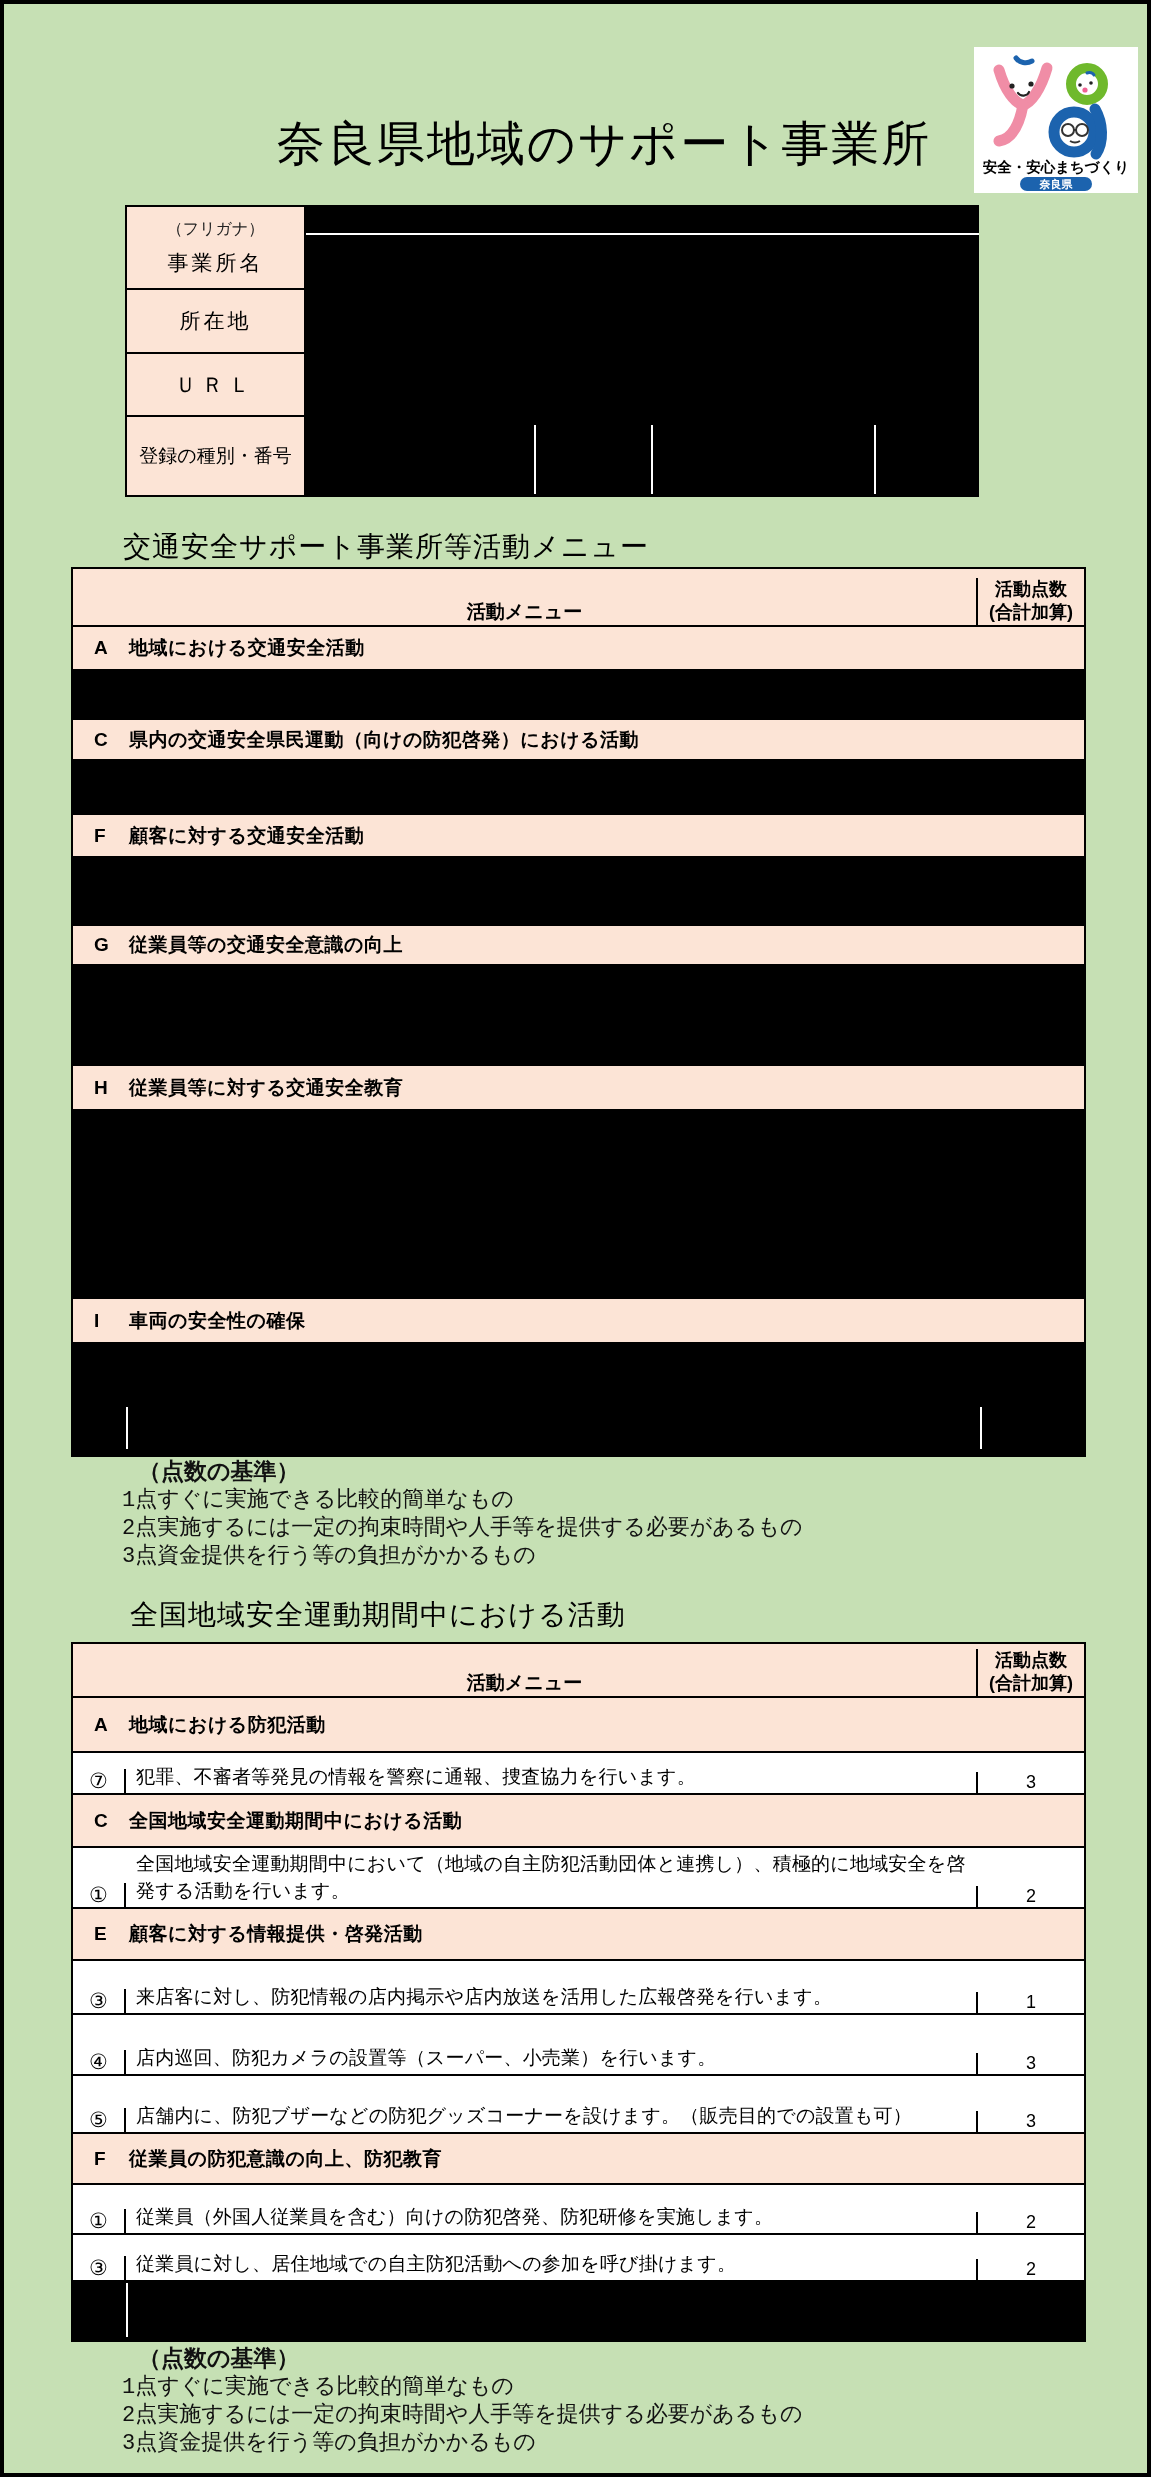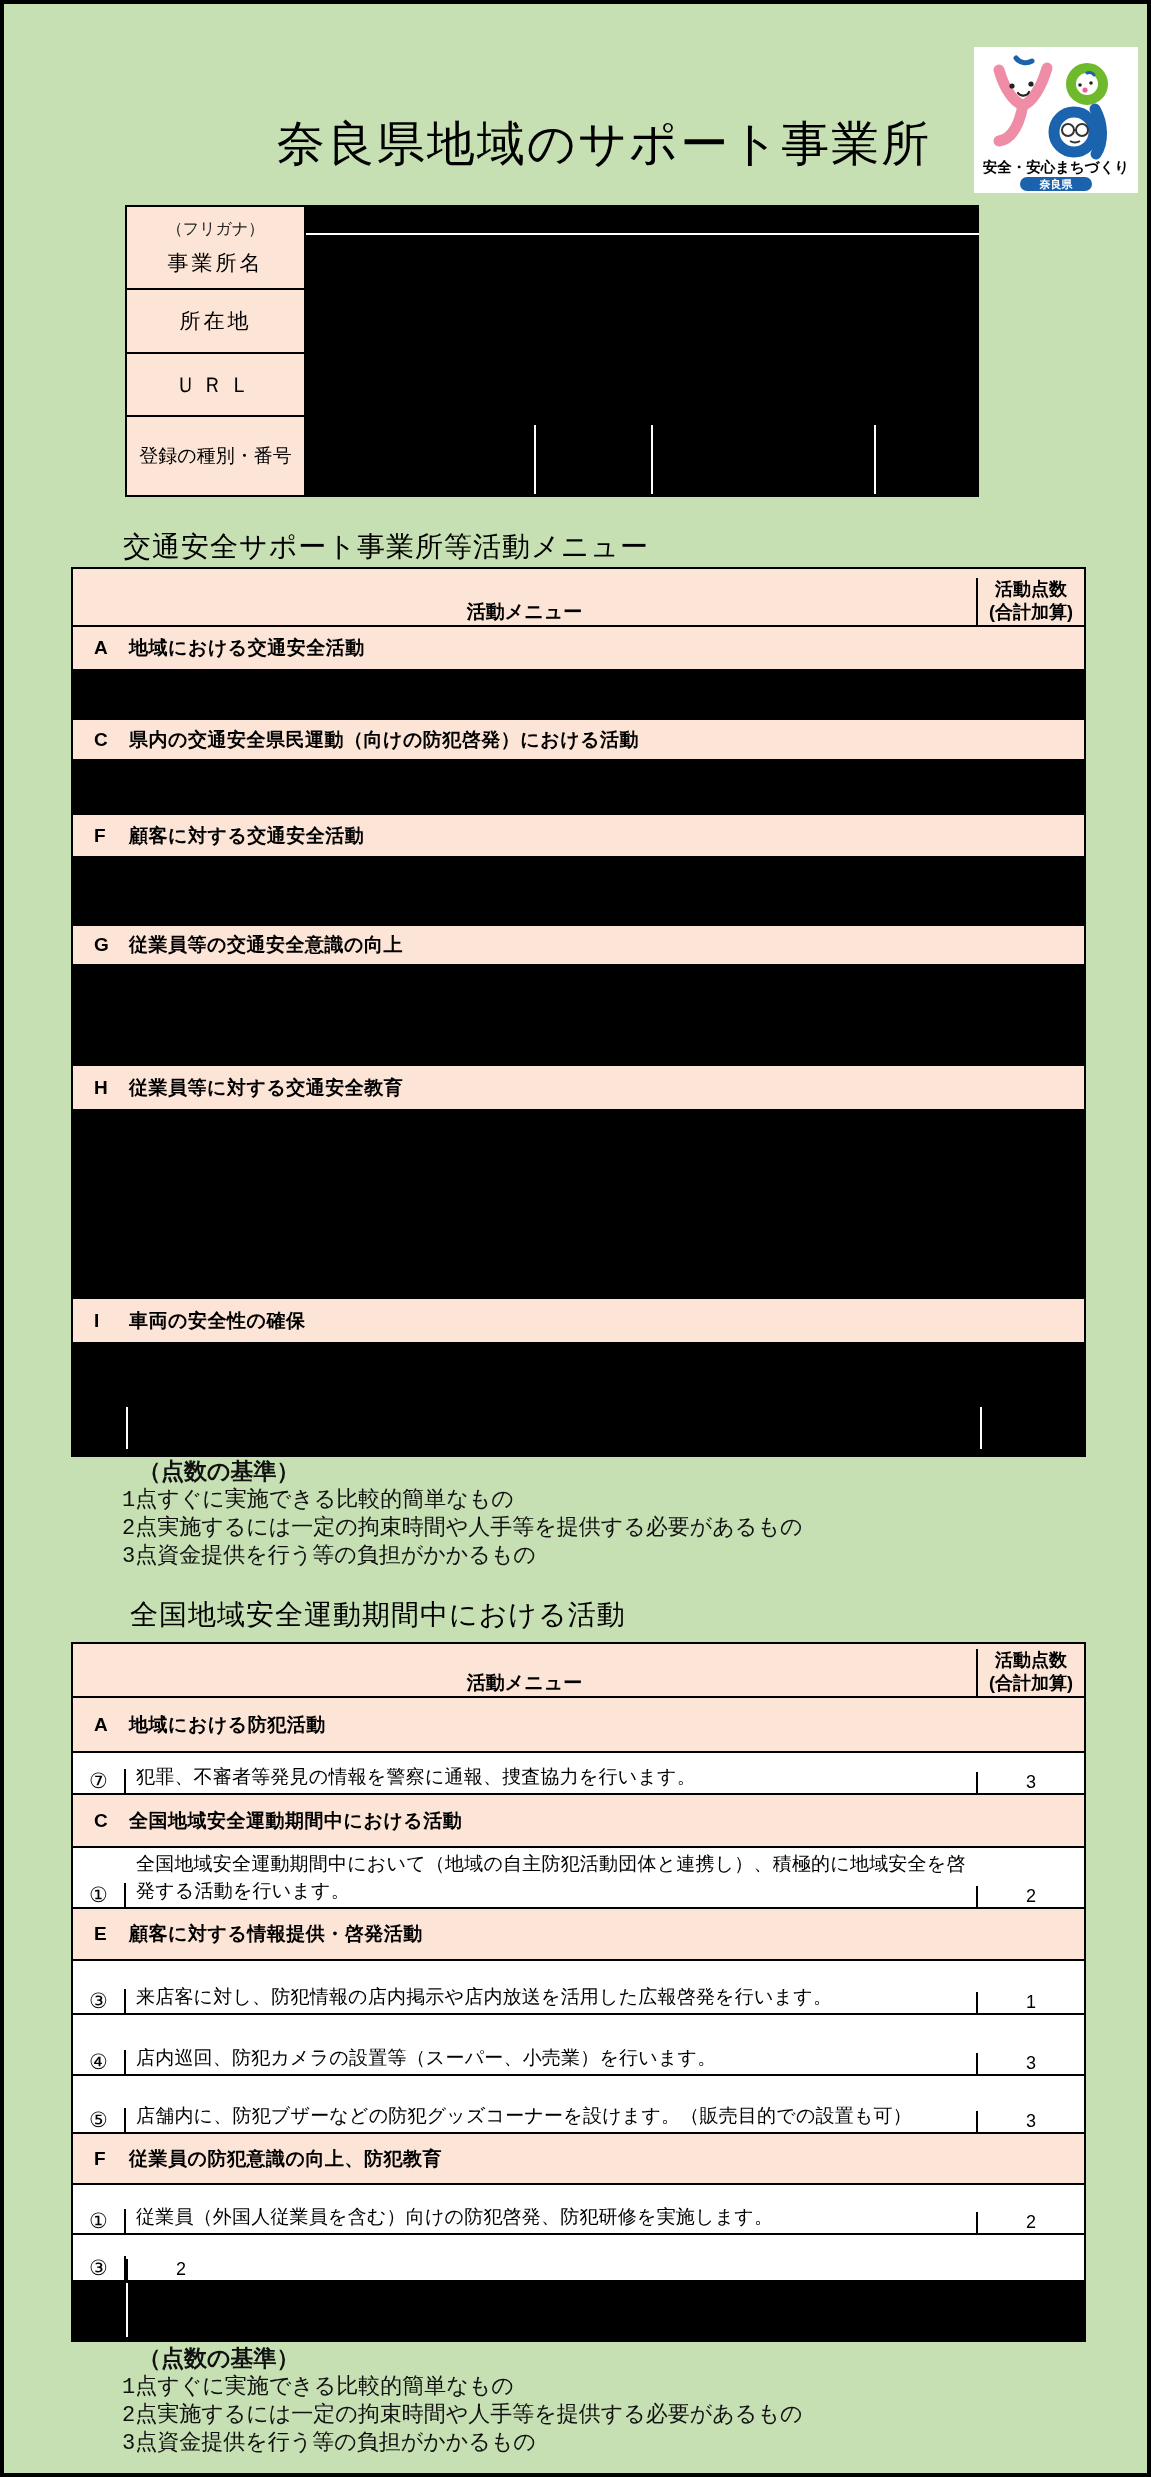--- a/index.html
+++ b/index.html
@@ -222,20 +222,21 @@
         <span class="scode">F</span>
         <span class="stext">従業員の防犯意識の向上、防犯教育</span>
       </div>
       <div class="trow item" style="height: 50px;">
         <div class="no">①</div>
         <div class="itext">従業員（外国人従業員を含む）向けの防犯啓発、防犯研修を実施します。</div>
         <div class="pts">2</div>
       </div>
       <div class="trow item" style="height: 47px;">
         <div class="no">③</div>
+        <div class="itext">従業員に対し、居住地域での自主防犯活動への参加を呼び掛けます。</div>
         <div class="pts">2</div>
       </div>
       <div class="trow redacted summary2" style="height: 60px;">
         <i class="wl" style="left: 53px;"></i>
       </div>
     </div>
 
   <div class="abs notes" style="left:118px;top:2342px">
     <div class="nh">（点数の基準）</div>
     <div>1点すぐに実施できる比較的簡単なもの</div>

